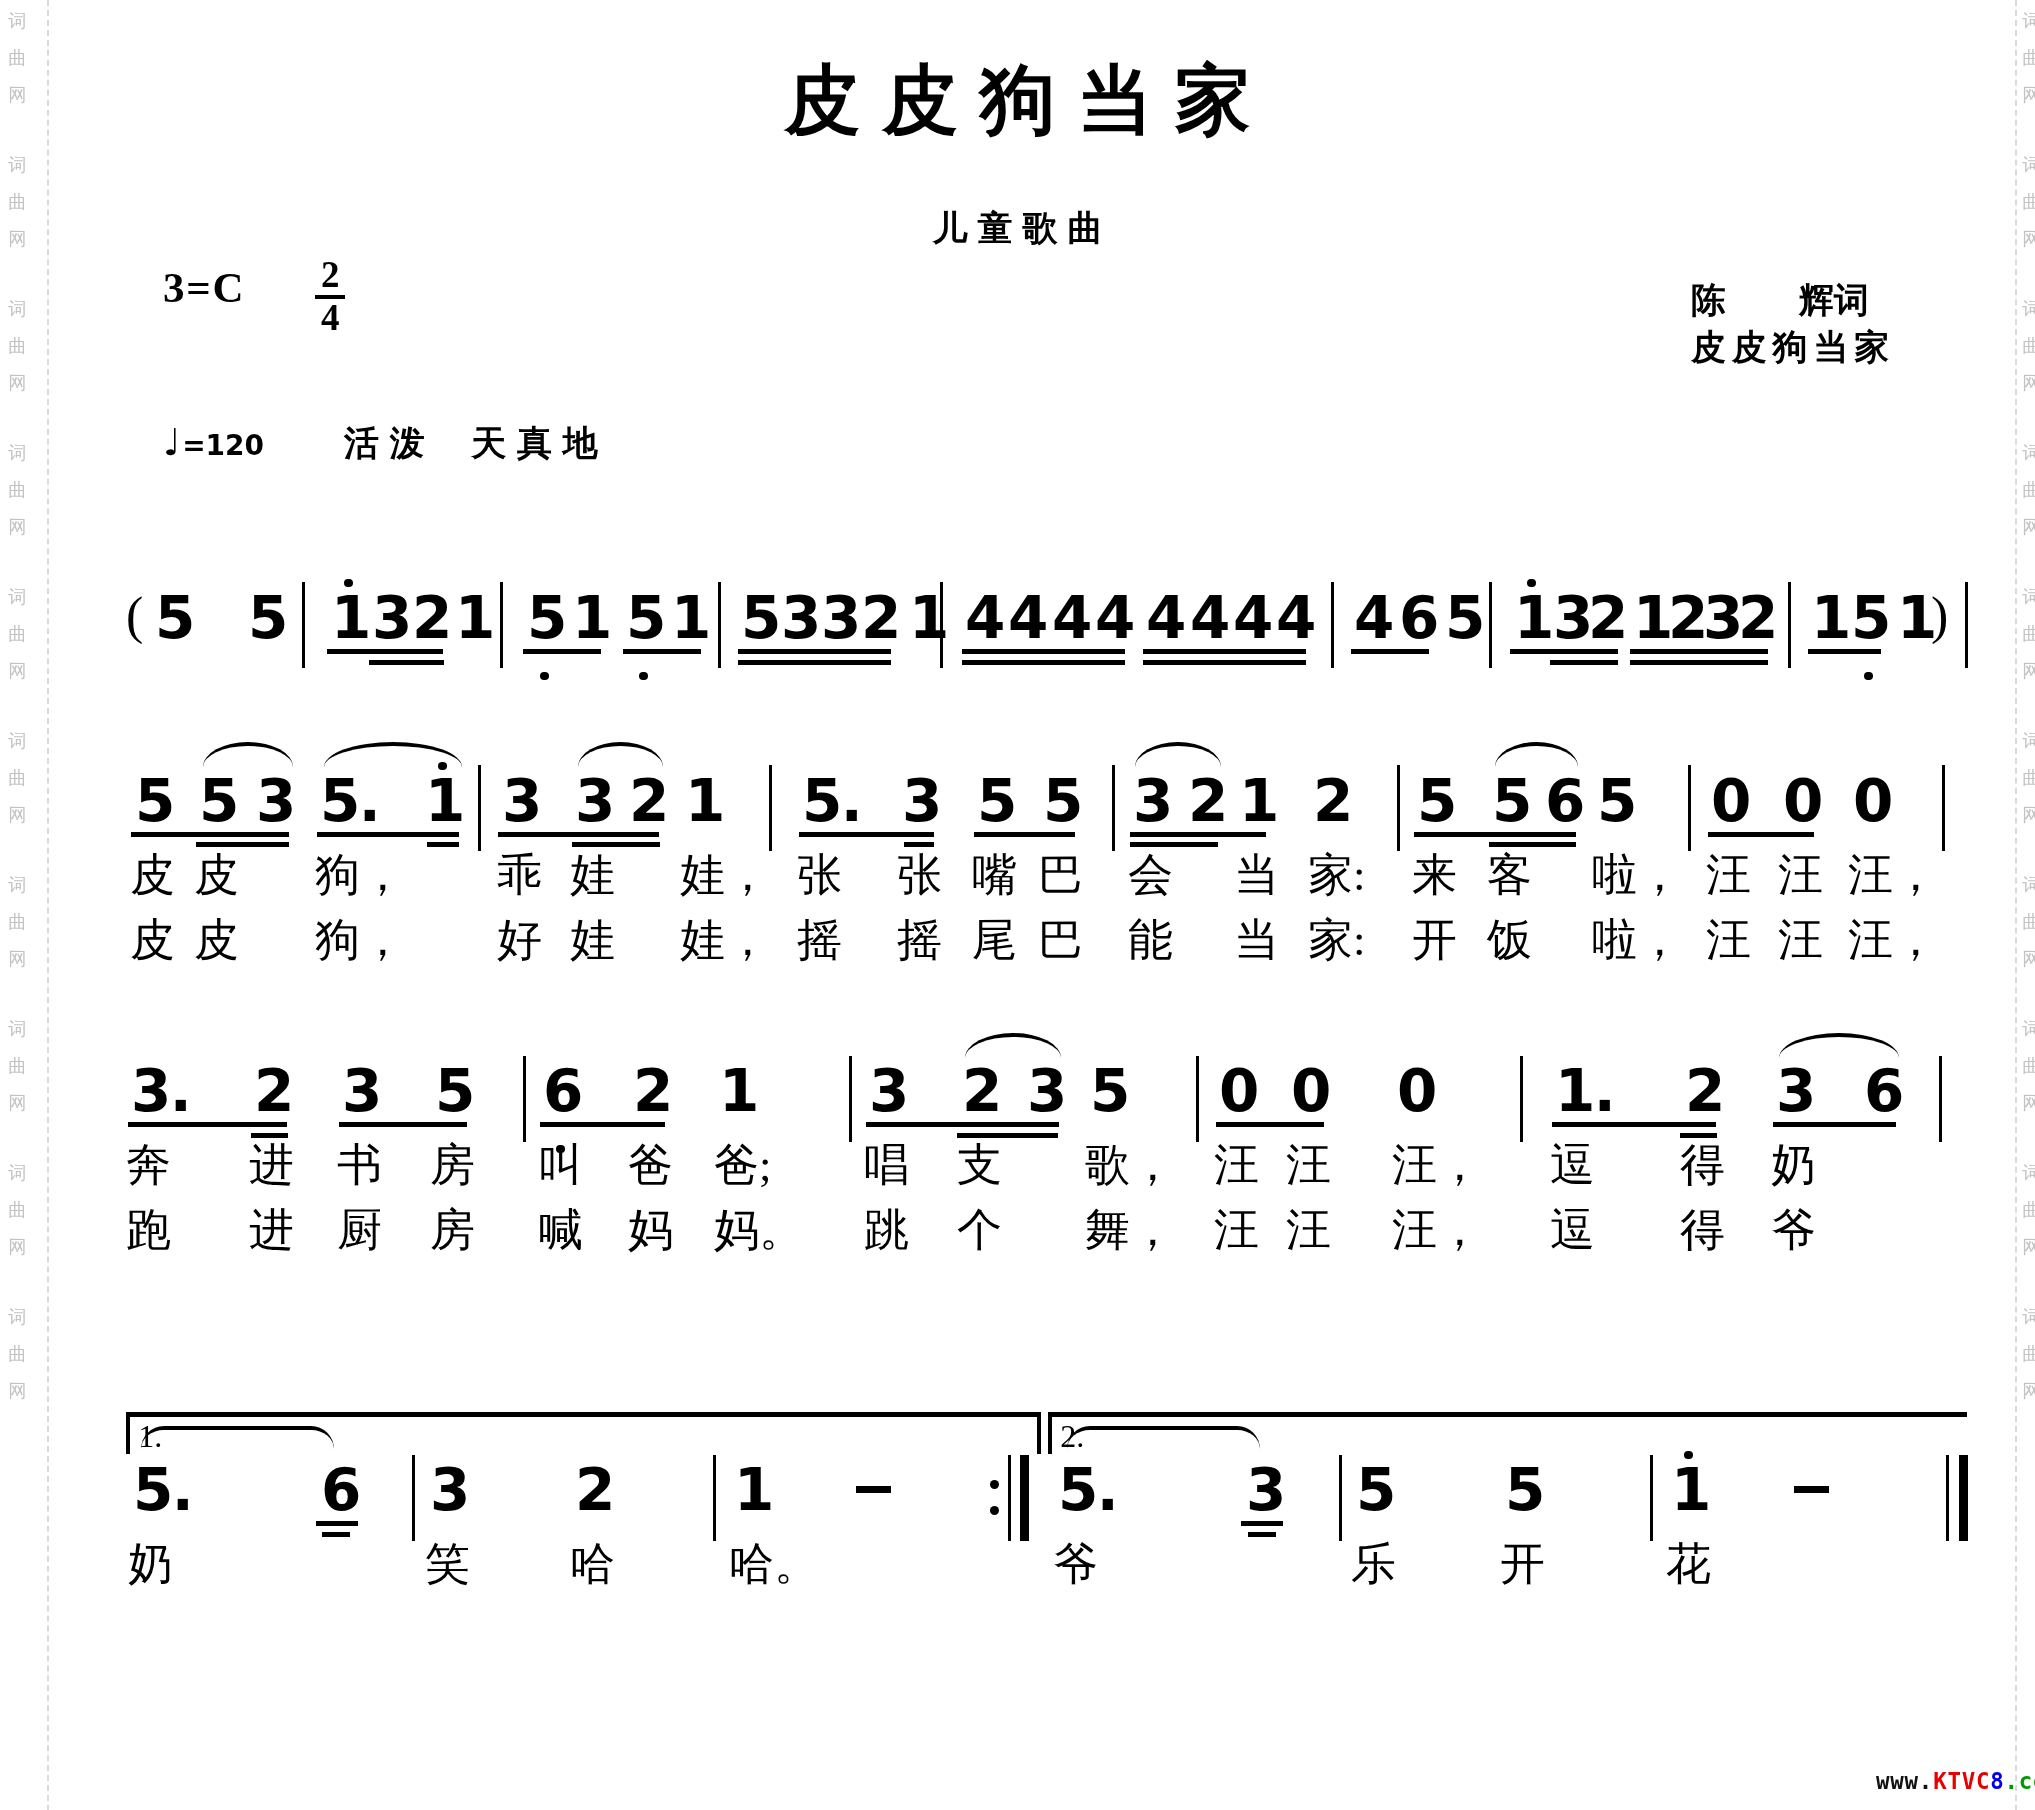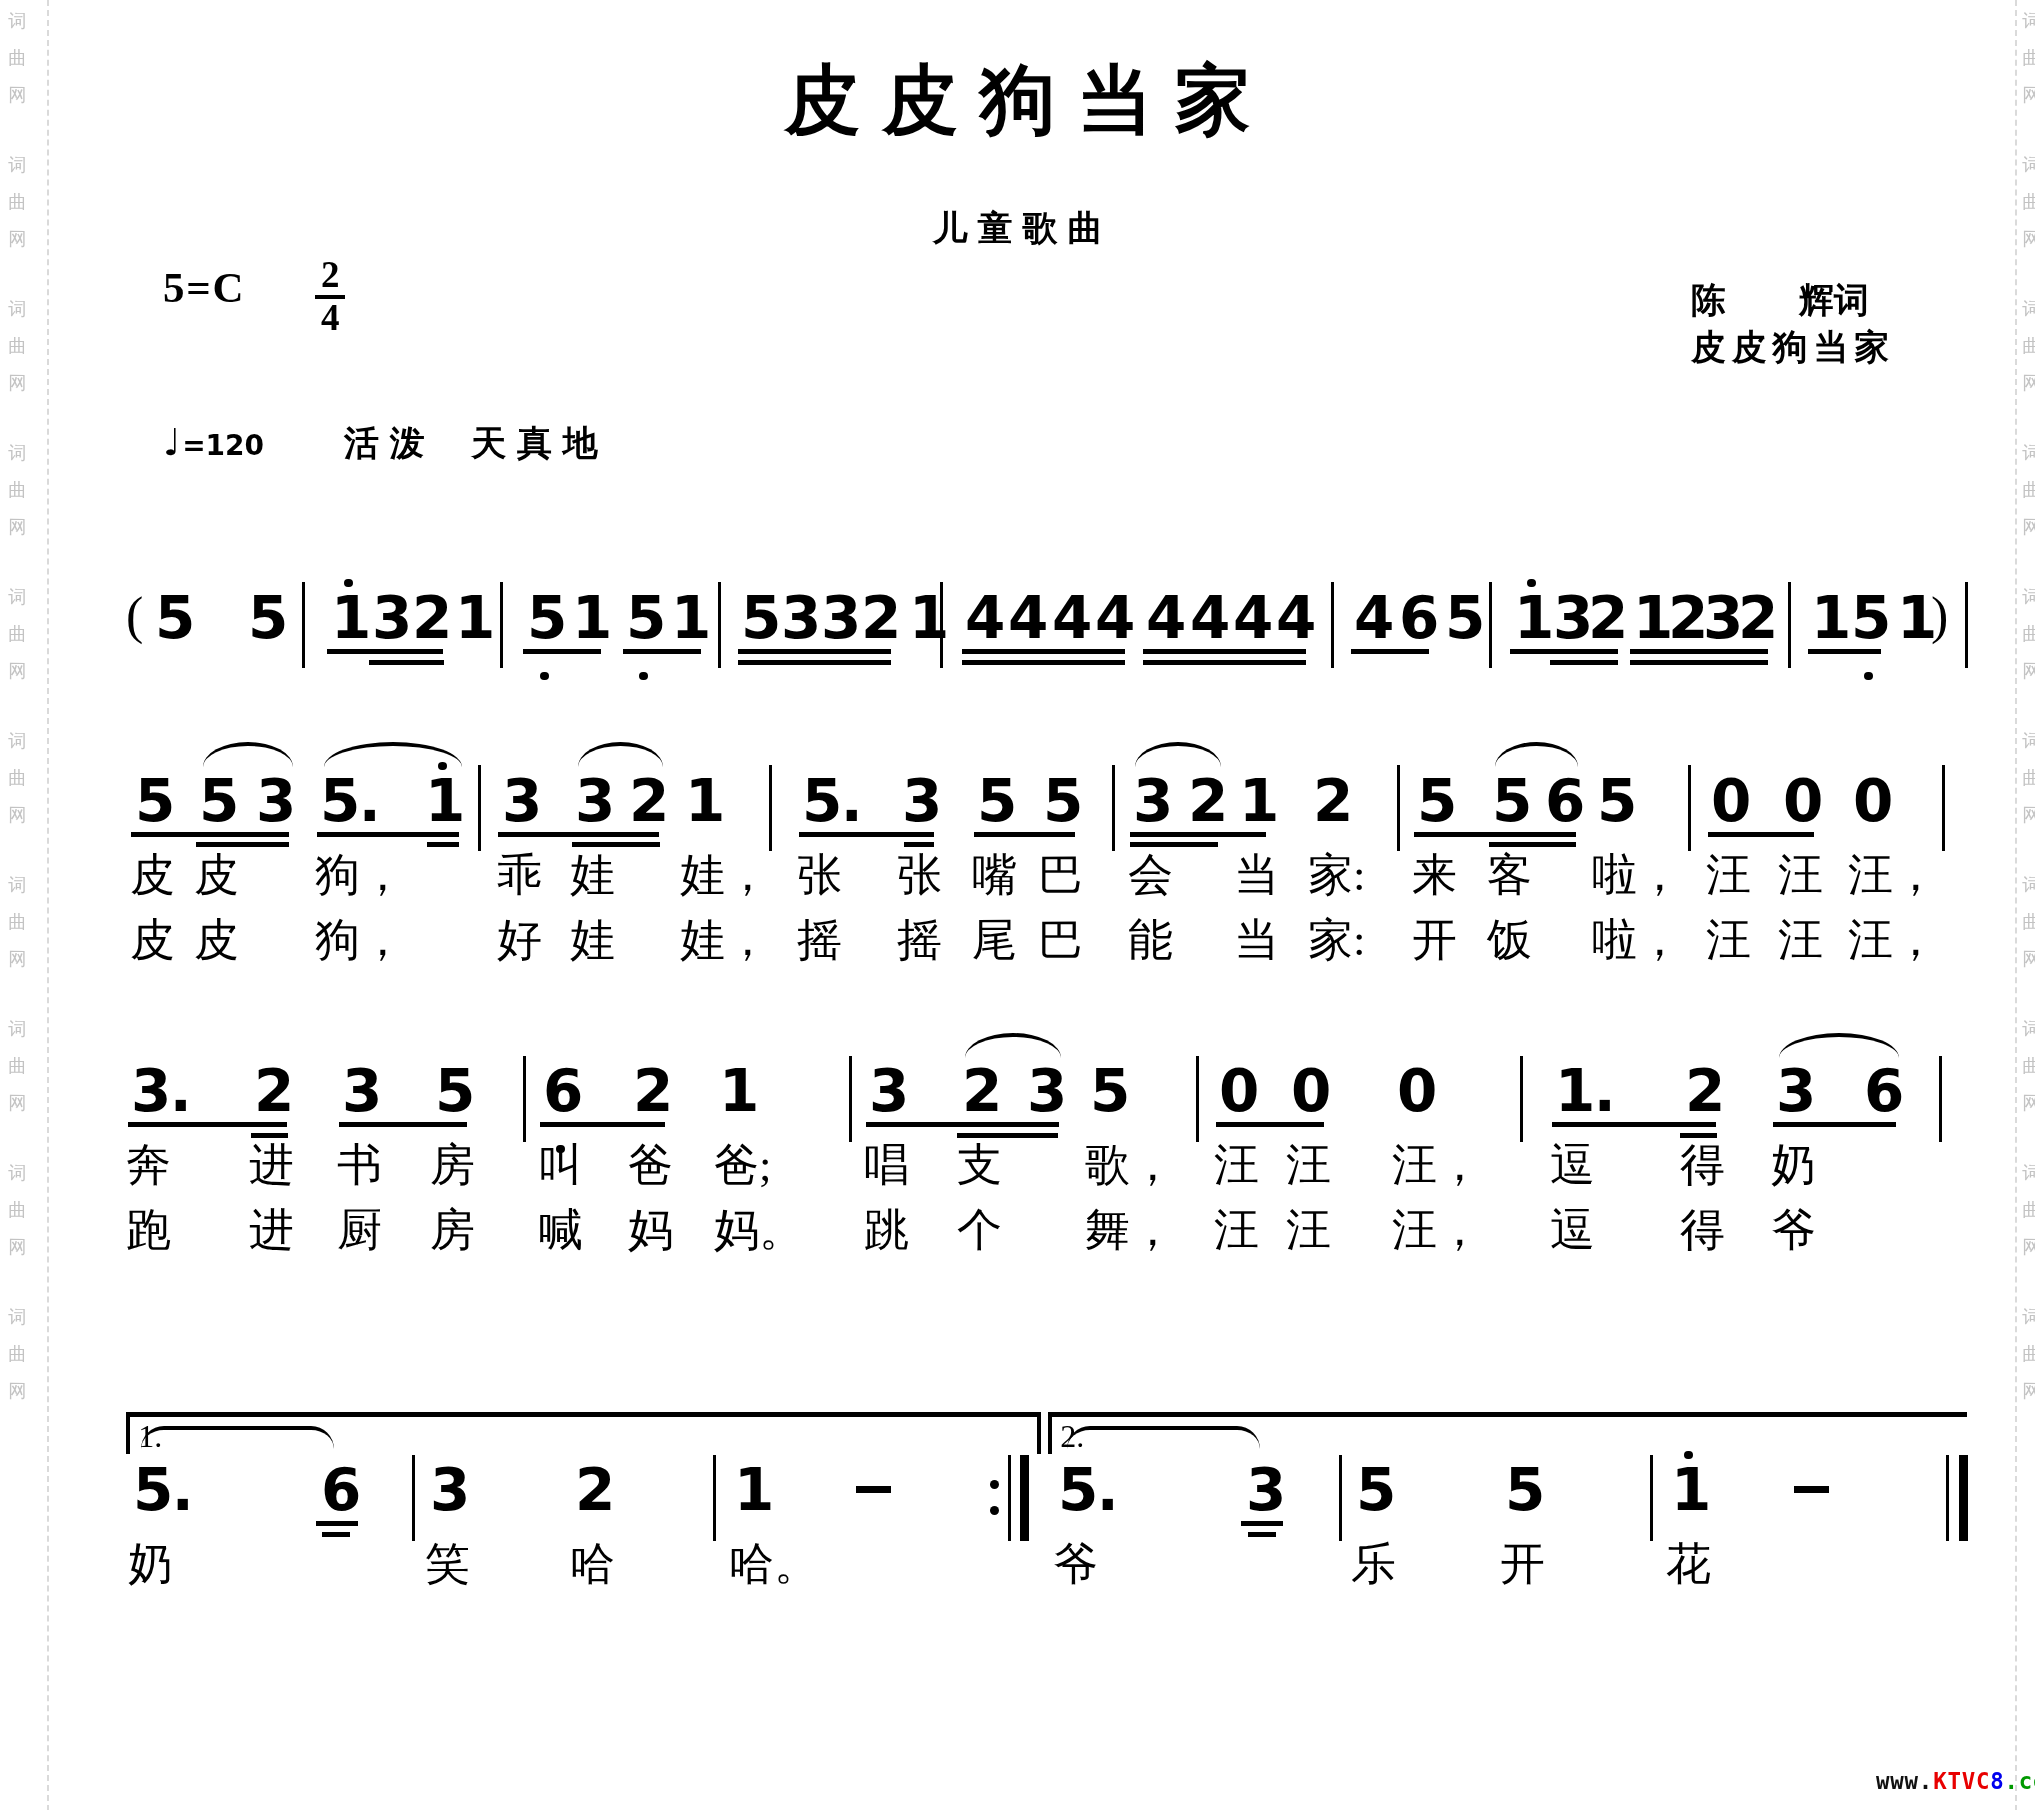--- a/index.html
+++ b/index.html
@@ -158,21 +158,21 @@
       <span>词</span>
       <span>曲</span>
       <span>网</span>
       <div class="wm-gap"></div>
     </div>
 
   <div class="title">皮皮狗当家</div>
   <div class="subtitle">儿童歌曲</div>
 
   <div class="keytime">
-    <span class="key">5=C</span>
+    <span class="key">3=C</span>
     <span class="ts">
       <span class="num">2</span>
       <span class="fline"></span>
       <span class="num">4</span>
     </span>
   </div>
 
   <div class="credits">
     <div class="credit-row1">
       <span>陈</span>

